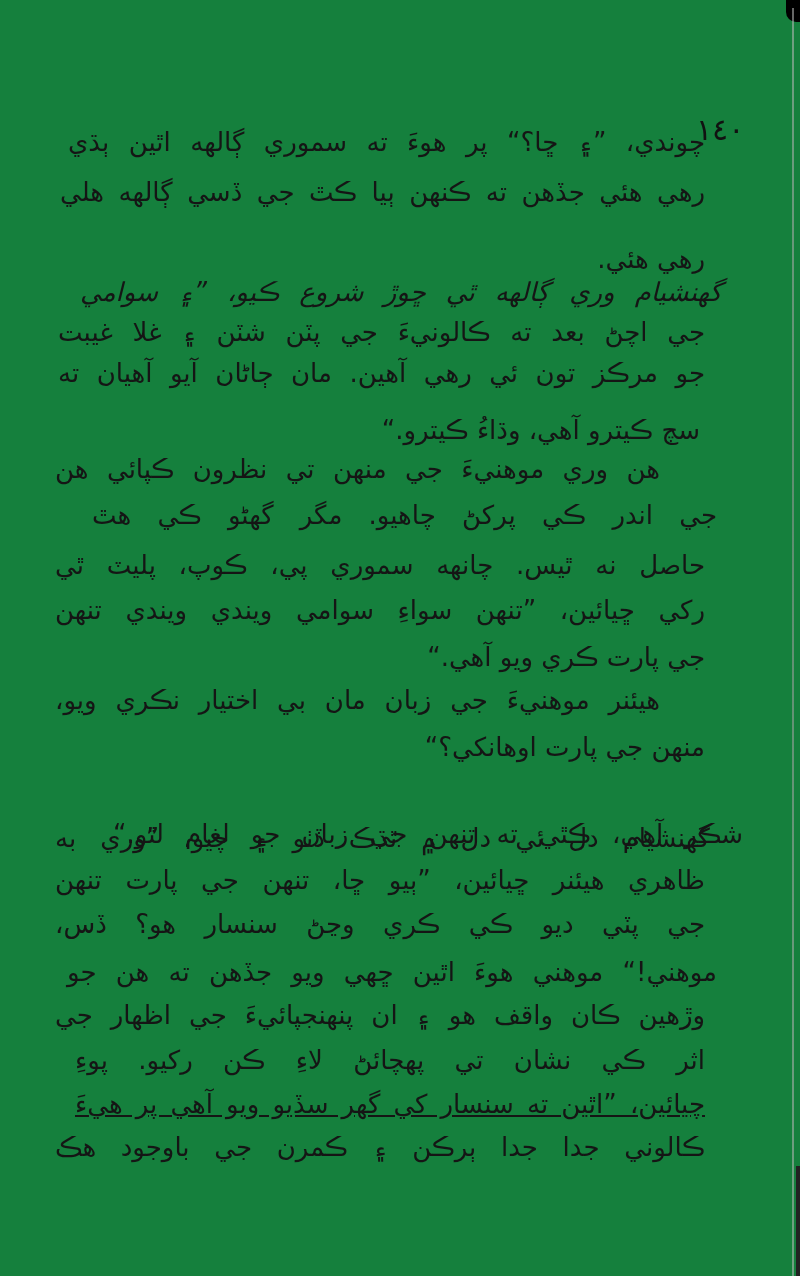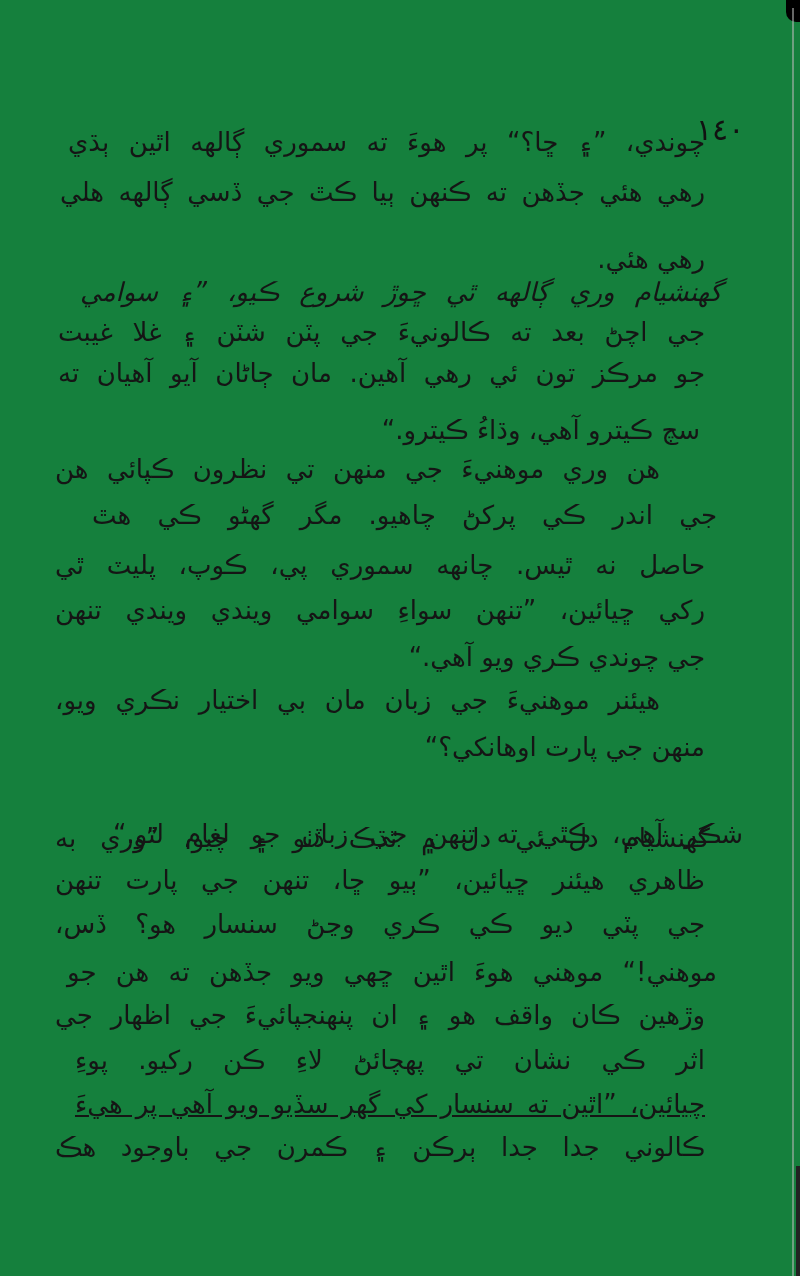--- a/index.html
+++ b/index.html
@@ -52,21 +52,21 @@
       <div class="line" style="left: 60px; width: 645px; top: 174px;">رهي هئي جڏهن ته ڪنهن ٻيا ڪٿ جي ڏسي ڳالهه هلي</div>
       <div class="line short" style="left: 600px; width: 105px; top: 241px;">رهي هئي.</div>
       <div class="line" style="left: 80px; width: 642px; top: 274px; font-style: italic;">گهنشيام وري ڳالهه ٿي ڇوڙ شروع ڪيو، ”۽ سوامي</div>
       <div class="line" style="left: 58px; width: 647px; top: 314px;">جي اچڻ بعد ته ڪالونيءَ جي پٽن شٽن ۽ غلا غيبت</div>
       <div class="line" style="left: 58px; width: 647px; top: 355px;">جو مرڪز تون ئي رهي آهين. مان ڄاڻان آيو آهيان ته</div>
       <div class="line short" style="left: 215px; width: 485px; top: 412px;">سچ ڪيترو آهي، وڌاءُ ڪيترو.“</div>
       <div class="line" style="left: 55px; width: 605px; top: 451px;">هن وري موهنيءَ جي منهن تي نظرون ڪپائي هن</div>
       <div class="line" style="left: 80px; width: 625px; top: 497px; margin-left: 12px;">جي اندر ڪي پرکڻ چاهيو. مگر گهڻو ڪي هٿ</div>
       <div class="line" style="left: 55px; width: 650px; top: 547px;">حاصل نه ٿيس. چانهه سموري پي، ڪوپ، پليٽ ٿي</div>
       <div class="line" style="left: 55px; width: 650px; top: 592px;">رکي ڇيائين، ”تنهن سواءِ سوامي ويندي ويندي تنهن</div>
-      <div class="line short" style="left: 385px; width: 320px; top: 639px;">جي چوندي ڪري ويو آهي.“</div>
+      <div class="line short" style="left: 385px; width: 320px; top: 639px;">جي پارت ڪري ويو آهي.“</div>
       <div class="line" style="left: 55px; width: 605px; top: 682px;">هيئنر موهنيءَ جي زبان مان بي اختيار نڪري ويو،</div>
       <div class="line short" style="left: 380px; width: 325px; top: 729px;">منهن جي پارت اوهانکي؟“</div>
       <div class="line" style="left: 55px; width: 655px; top: 774px; margin-top: 46px;">گهنشيام دل ئي دل ۾ ٿڌڪ ڏنو ۽ چيو، ”وري به</div>
       <div class="line" style="left: 75px; width: 630px; top: 816px; margin-left: 38px;">شڪر آهي، ڪٿي ته تنهن جي زبان جو لغام لٿو.“</div>
       <div class="line" style="left: 55px; width: 650px; top: 862px;">ظاهري هيئنر ڇيائين، ”ٻيو ڇا، تنهن جي پارت تنهن</div>
       <div class="line" style="left: 55px; width: 650px; top: 906px;">جي پٽي ديو ڪي ڪري وڃڻ سنسار هو؟ ڏس،</div>
       <div class="line" style="left: 55px; width: 650px; top: 954px; margin-left: 12px;">موهني!“ موهني هوءَ اٿين ڇهي ويو جڏهن ته هن جو</div>
       <div class="line" style="left: 55px; width: 650px; top: 997px;">وڙهين ڪان واقف هو ۽ ان پنهنجپائيءَ جي اظهار جي</div>
       <div class="line" style="left: 75px; width: 630px; top: 1042px;">اثر ڪي نشان تي پهچائڻ لاءِ ڪن رکيو. پوءِ</div>
       <div class="line" style="left: 75px; width: 630px; top: 1086px; text-decoration: underline;">چيائين، ”اٿين ته سنسار کي گهر سڏيو ويو آهي پر هيءَ</div>

